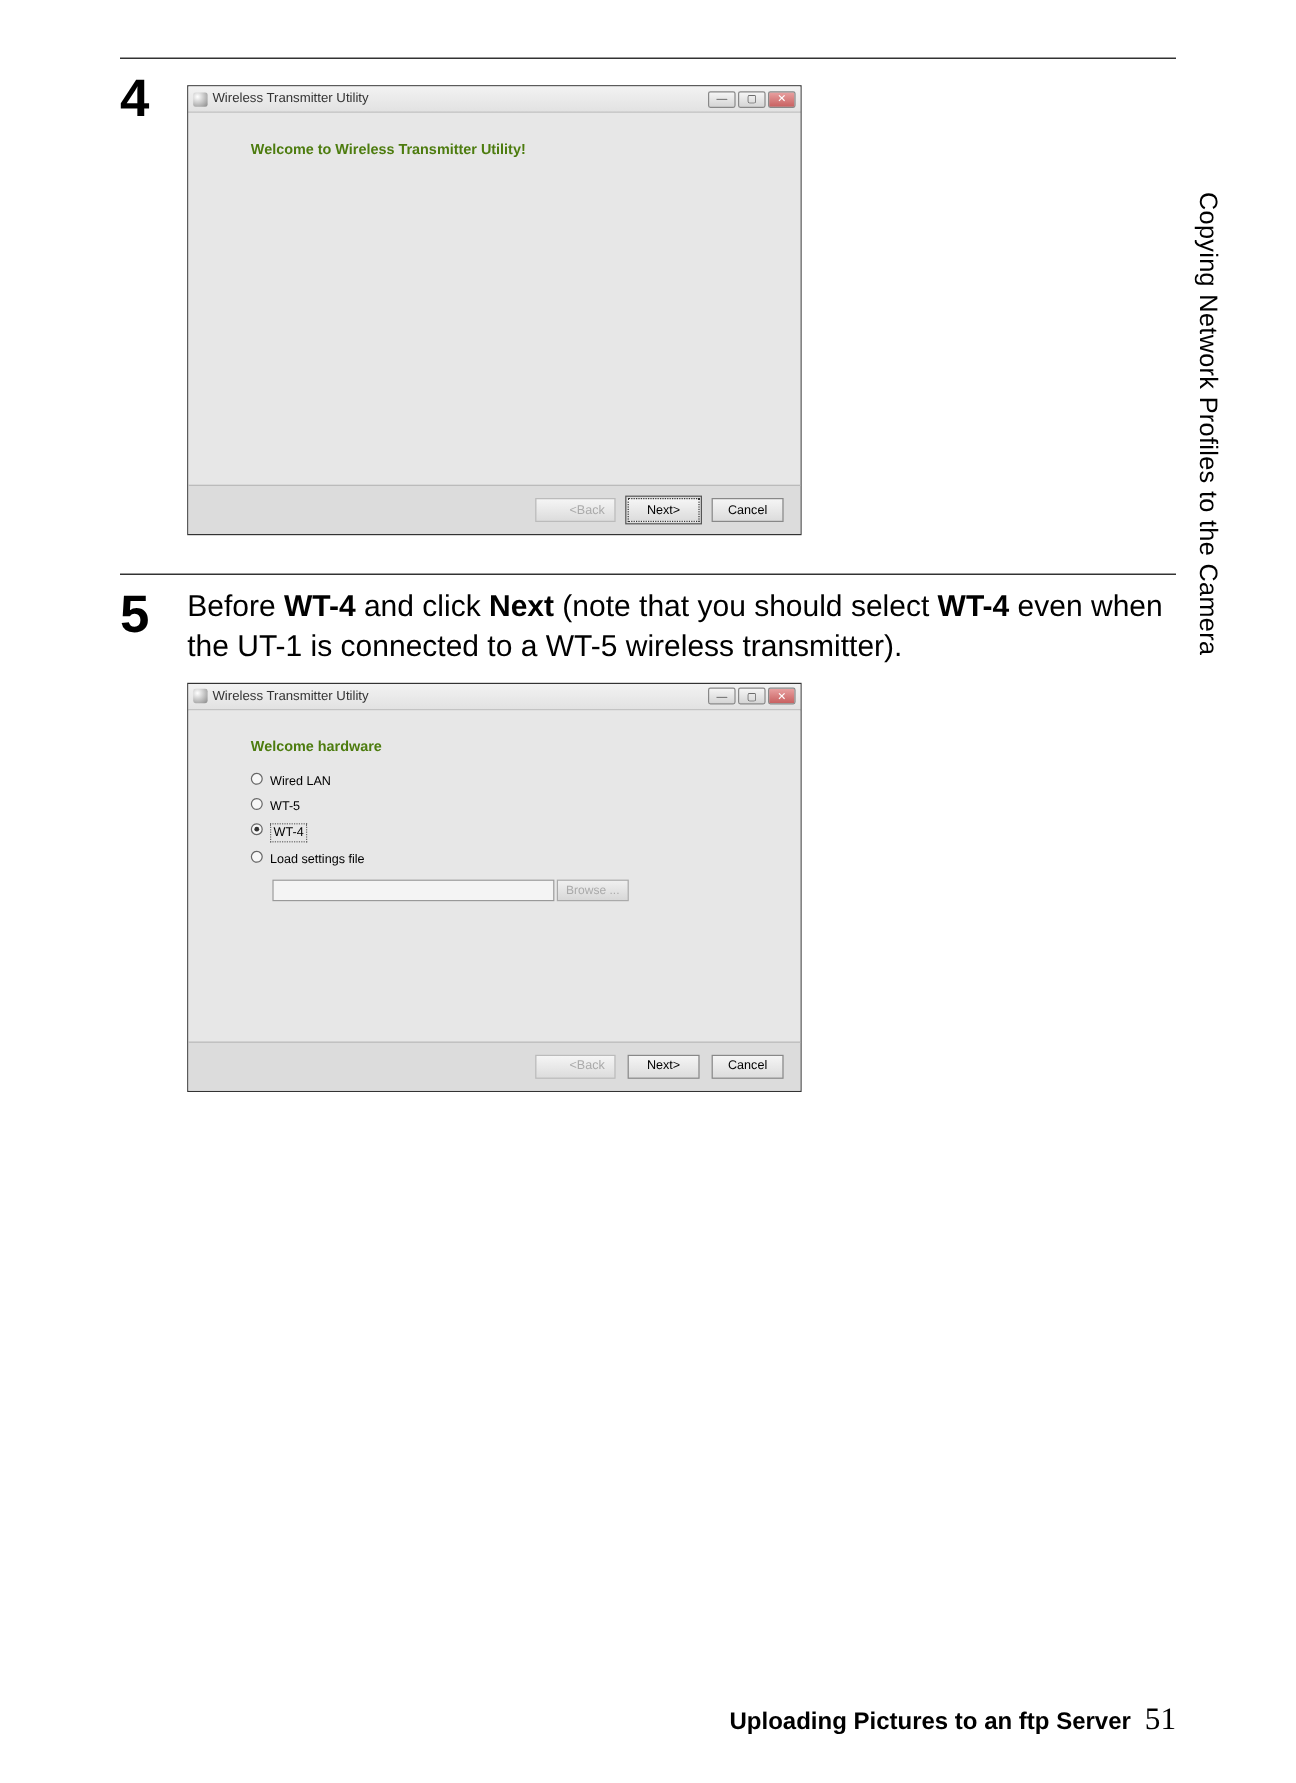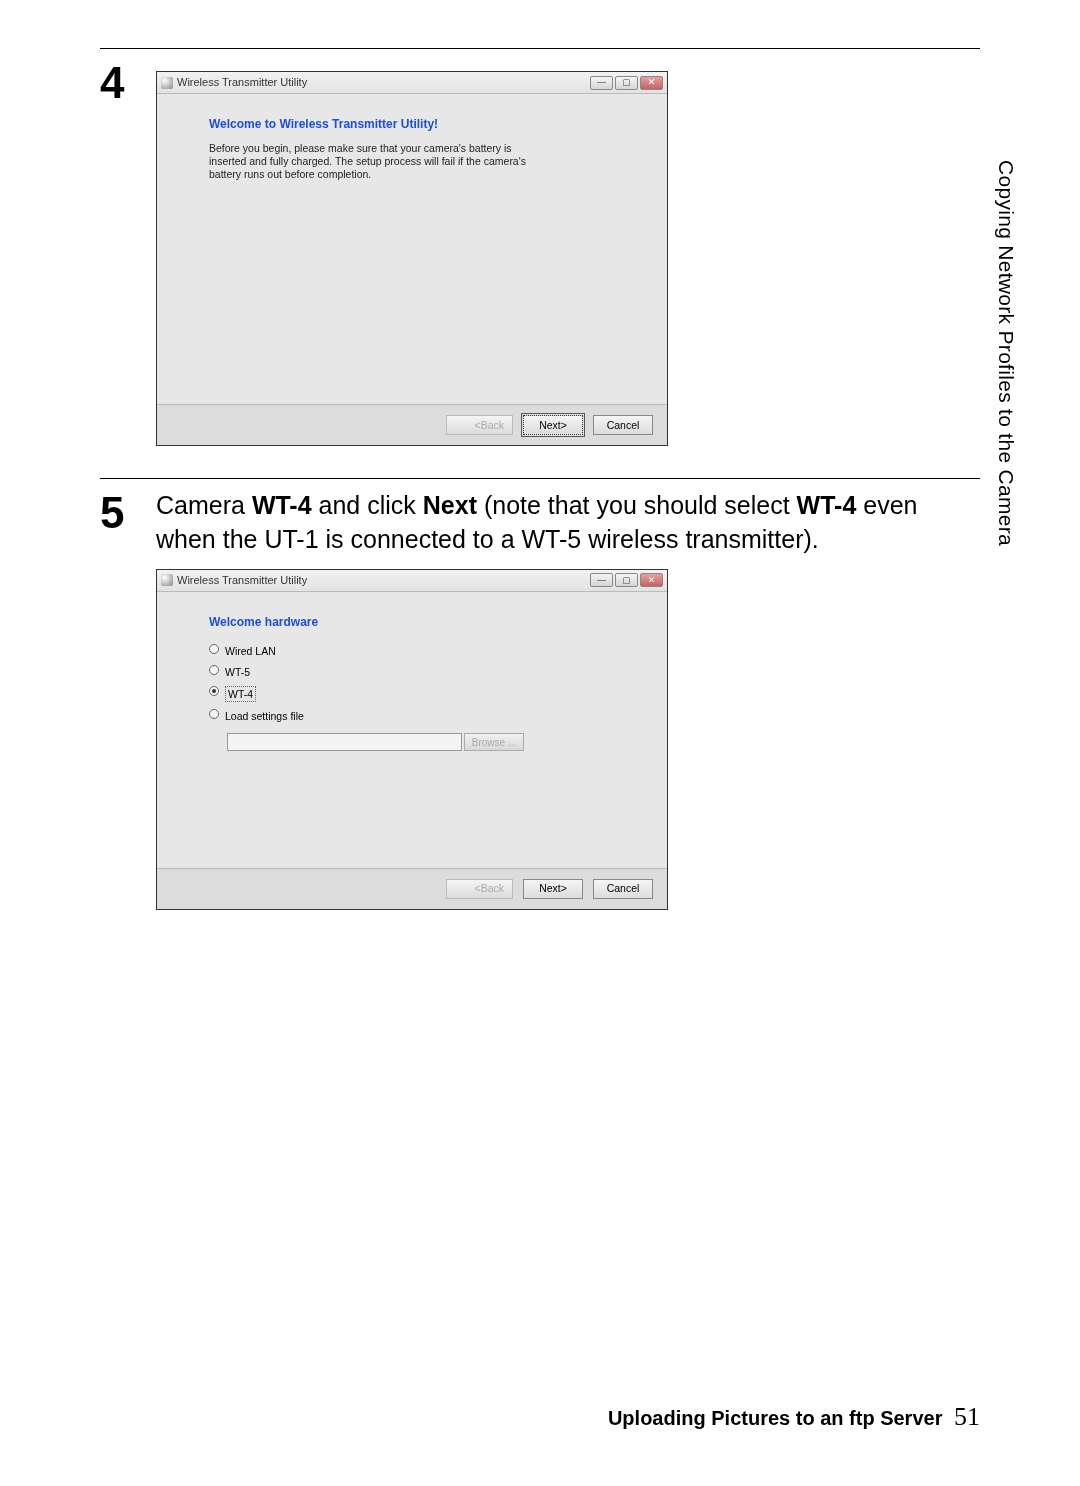--- a/index.html
+++ b/index.html
@@ -81,21 +81,21 @@
   }
   .wiz-body {
     background: #e7e7e7;
     padding: 22px 28px 8px 52px;
     min-height: 310px;
   }
   .wiz-heading {
     font-weight: bold;
     font-size: 12px;
     margin-bottom: 10px;
-    color: #1d4ed8;
+    color: #4d7c0f;
     font-family: Tahoma, Arial, sans-serif;
   }
   .wiz-desc {
     font-size: 10.5px;
     color: #222;
     line-height: 1.25;
     max-width: 330px;
   }
   .radio-group { margin-top: 14px; }
   .radio-row {
@@ -182,21 +182,21 @@
     font-family: "Segoe UI", Arial, sans-serif;
     font-weight: 300;
     font-size: 21px;
     color: #000;
     letter-spacing: 0.3px;
   }
 
   
   .footer {
     position: absolute;
-    bottom: 54px;
+    bottom: 38px;
     right: 100px;
     font-family: "Segoe UI", Arial, sans-serif;
     font-size: 20px;
   }
   .footer .ftext { font-weight: 700; }
   .footer .pnum { font-size: 26px; font-weight: 400; margin-left: 6px; font-family: Georgia, serif; }
   .spacer-body2 { min-height: 276px; }
 </style>
 </head>
 <body>
@@ -214,37 +214,36 @@
             <span class="title-text">Wireless Transmitter Utility</span>
           </div>
           <div class="winbtns">
             <div class="winbtn">—</div>
             <div class="winbtn">▢</div>
             <div class="winbtn close">✕</div>
           </div>
         </div>
         <div class="wiz-body">
           <div class="wiz-heading">Welcome to Wireless Transmitter Utility!</div>
-          <div class="wiz-desc">Before you begin, please make sure that your camera's battery is inserted and fully charged. The setup process will fail if the camera's battery runs out before completion.</div>
         </div>
         <div class="wiz-footer">
           <div class="wbtn disabled">&lt;Back</div>
           <div class="wbtn default">Next&gt;</div>
           <div class="wbtn">Cancel</div>
         </div>
       </div>
 
     </div>
   </div>
 
   <div class="step">
     <div class="step-num">5</div>
     <div class="step-body">
       <p>
-        <span>Camera </span><strong>WT-4</strong><span> and click </span><strong>Next</strong><span> (note that you should select </span><strong>WT-4</strong><span> even when the UT-1 is connected to a WT-5 wireless transmitter).</span>
+        <span>Before </span><strong>WT-4</strong><span> and click </span><strong>Next</strong><span> (note that you should select </span><strong>WT-4</strong><span> even when the UT-1 is connected to a WT-5 wireless transmitter).</span>
       </p>
 
       <div class="wizard">
         <div class="titlebar">
           <div class="titlebar-left">
             <div class="app-icon"></div>
             <span class="title-text">Wireless Transmitter Utility</span>
           </div>
           <div class="winbtns">
             <div class="winbtn">—</div>

